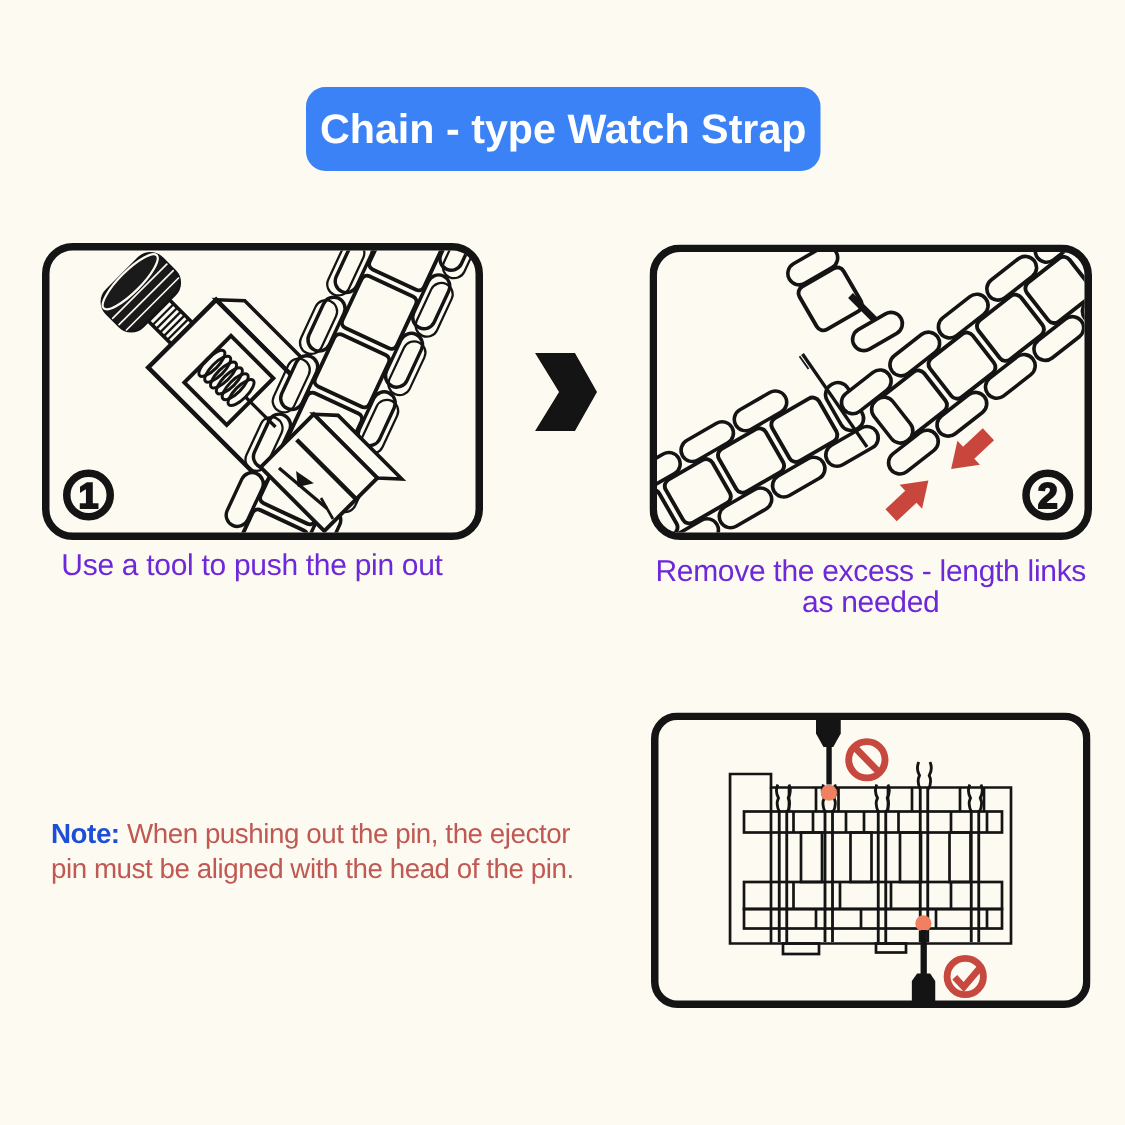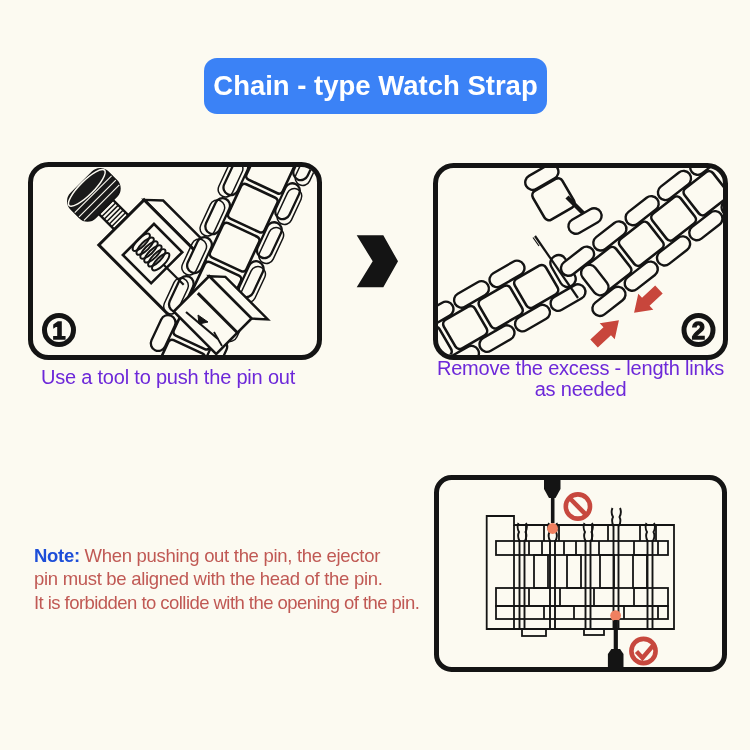--- a/index.html
+++ b/index.html
@@ -191,23 +191,23 @@
         <polygon points="-30,-5.5 -12,-5.5 -12,-11 4,0 -12,11 -12,5.5 -30,5.5"></polygon>
       </g>
     </g>
   </g>
   <rect x="2.5" y="2.5" width="290" height="192" rx="18" fill="none" stroke="#141414" stroke-width="5"></rect>
   <circle cx="265.5" cy="167" r="14.5" fill="#fcfaf1" stroke="#141414" stroke-width="5"></circle>
   <text x="265.5" y="175.5" font-size="24" font-weight="bold" fill="#141414" stroke="#141414" stroke-width="1.3" text-anchor="middle">2</text>
 </svg>
 
 <div class="abs cap" style="left:21px;top:367px;width:294px;">Use a tool to push the pin out</div>
-<div class="abs cap" style="left:433px;top:358px;width:295px;">Remove the excess - length links<br>as needed</div>
-
-<div id="note" class="abs"><b>Note:</b> When pushing out the pin, the ejector<br>pin must be aligned with the head of the pin.<br><span style="letter-spacing:-0.55px">It is forbidden to collide with the opening of the pin.</span></div>
+<div class="abs cap" style="left:433px;top:371px;width:295px;">Remove the excess - length links<br>as needed</div>
+
+<div id="note" class="abs"><b>Note:</b> When pushing out the pin, the ejector<br>pin must be aligned with the head of the pin.<br></div>
 
 <svg class="abs" style="left:434px;top:475px;" width="293" height="197" viewBox="0 0 293 197">
   <g fill="none" stroke="#141414" stroke-width="1.8">
     <polygon points="52.7,41 80,41 80,50 240,50 240,154 52.7,154" fill="#fcfaf1"></polygon>
     <line x1="80" y1="50" x2="80" y2="154"></line>
     <rect x="62" y="66" width="172" height="14"></rect>
     <rect x="62" y="113" width="172" height="18"></rect>
     <rect x="62" y="131" width="172" height="13"></rect>
     <line x1="95" y1="66" x2="95" y2="80"></line>
       <line x1="108" y1="66" x2="108" y2="80"></line>

